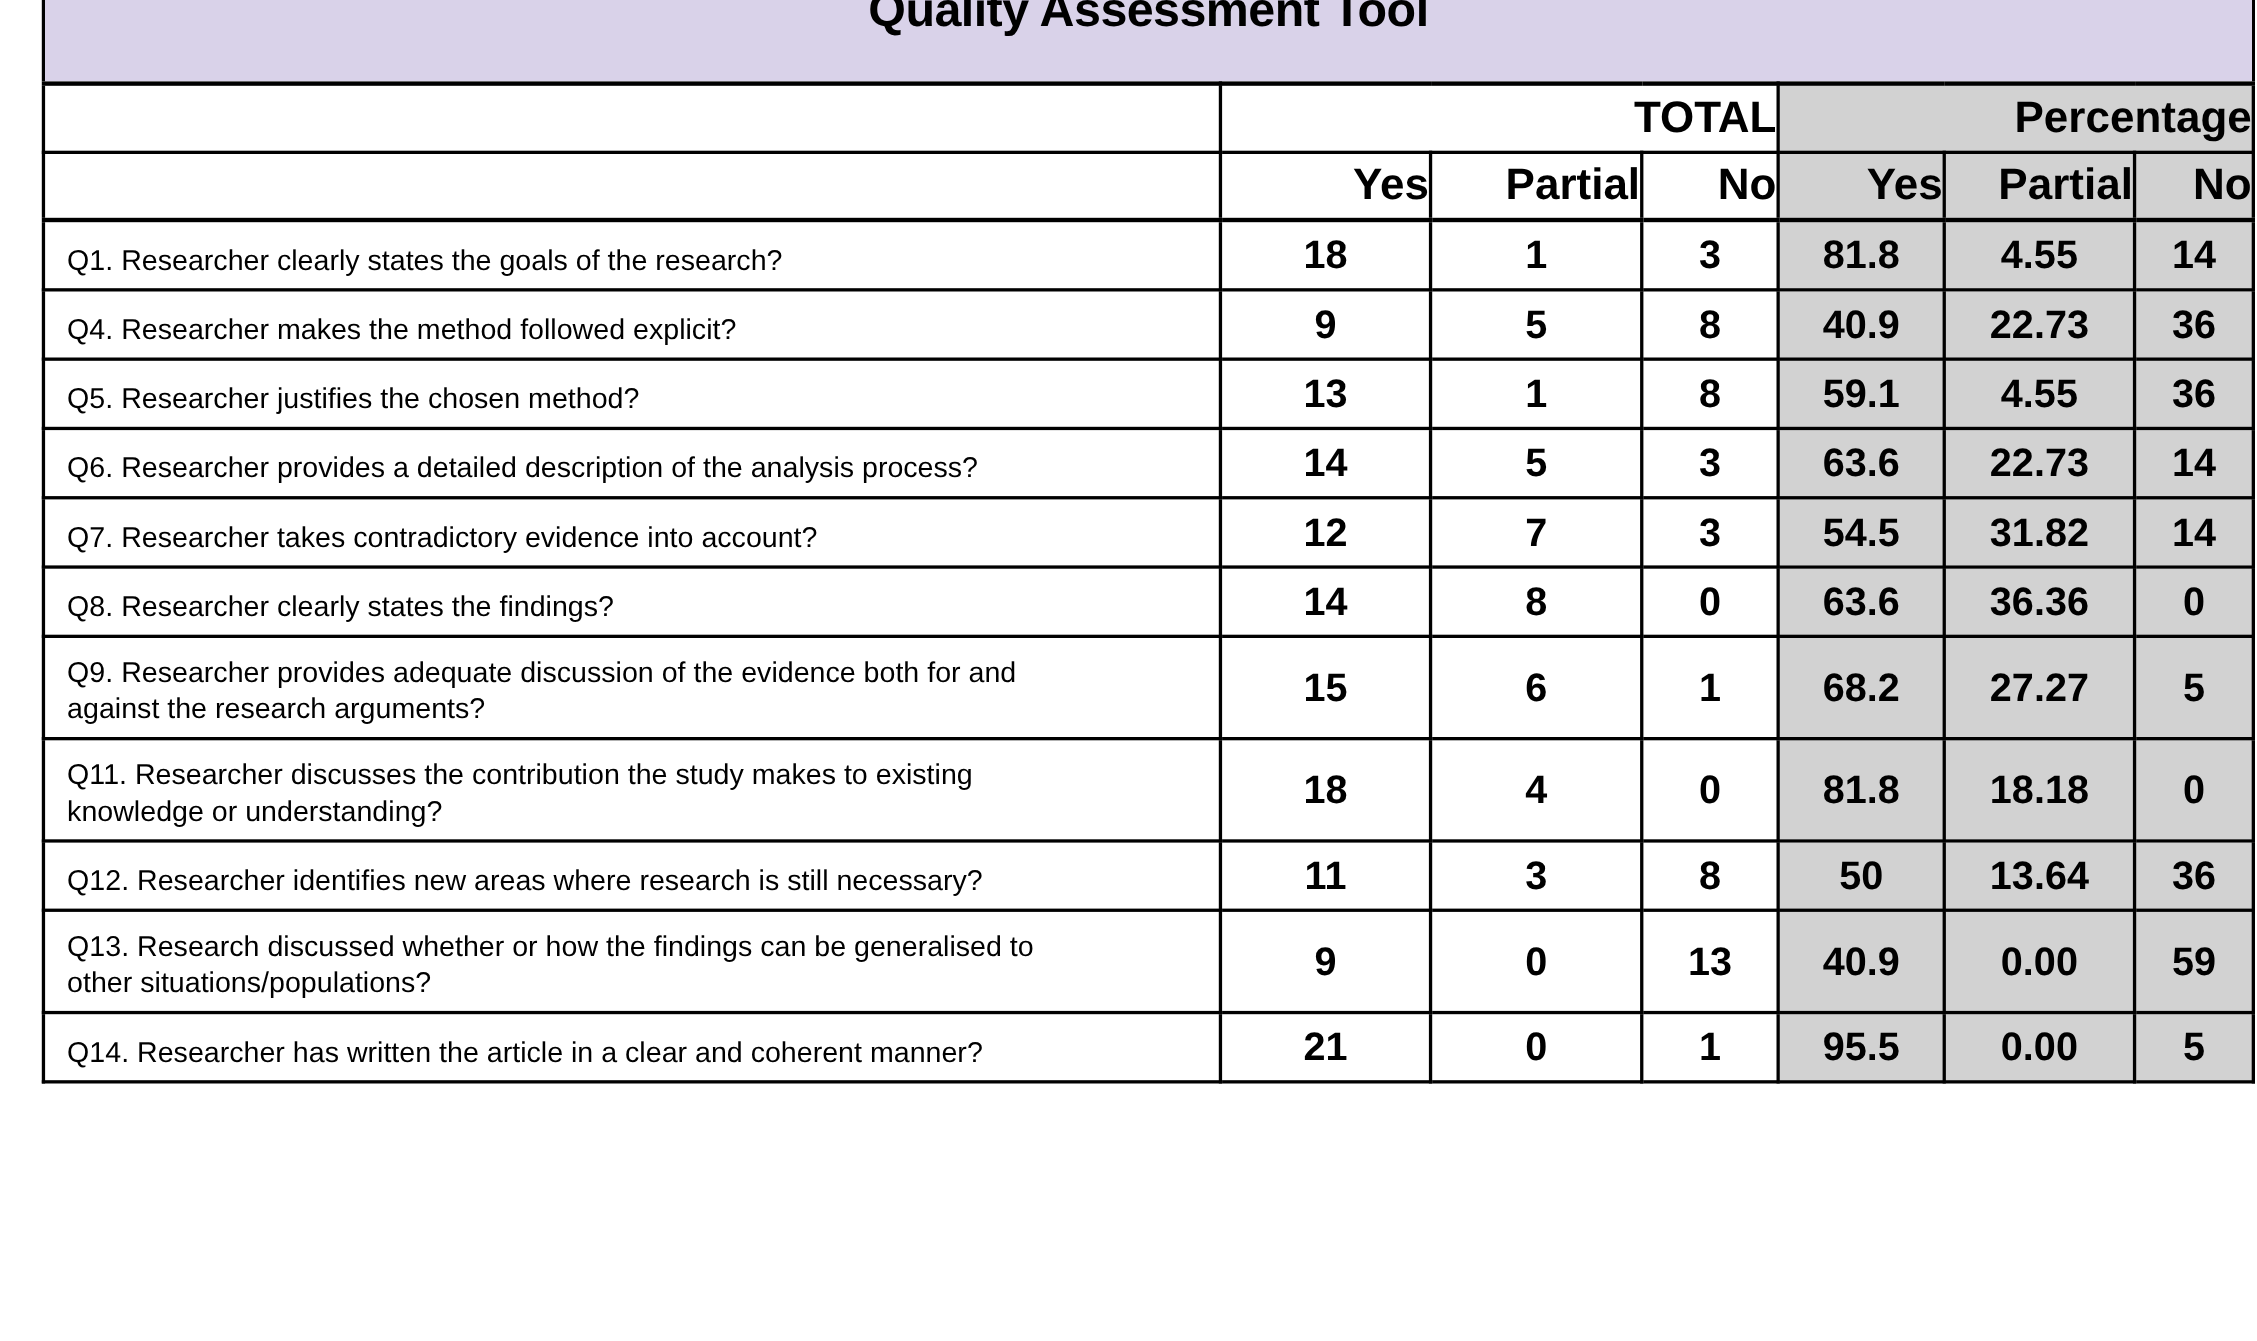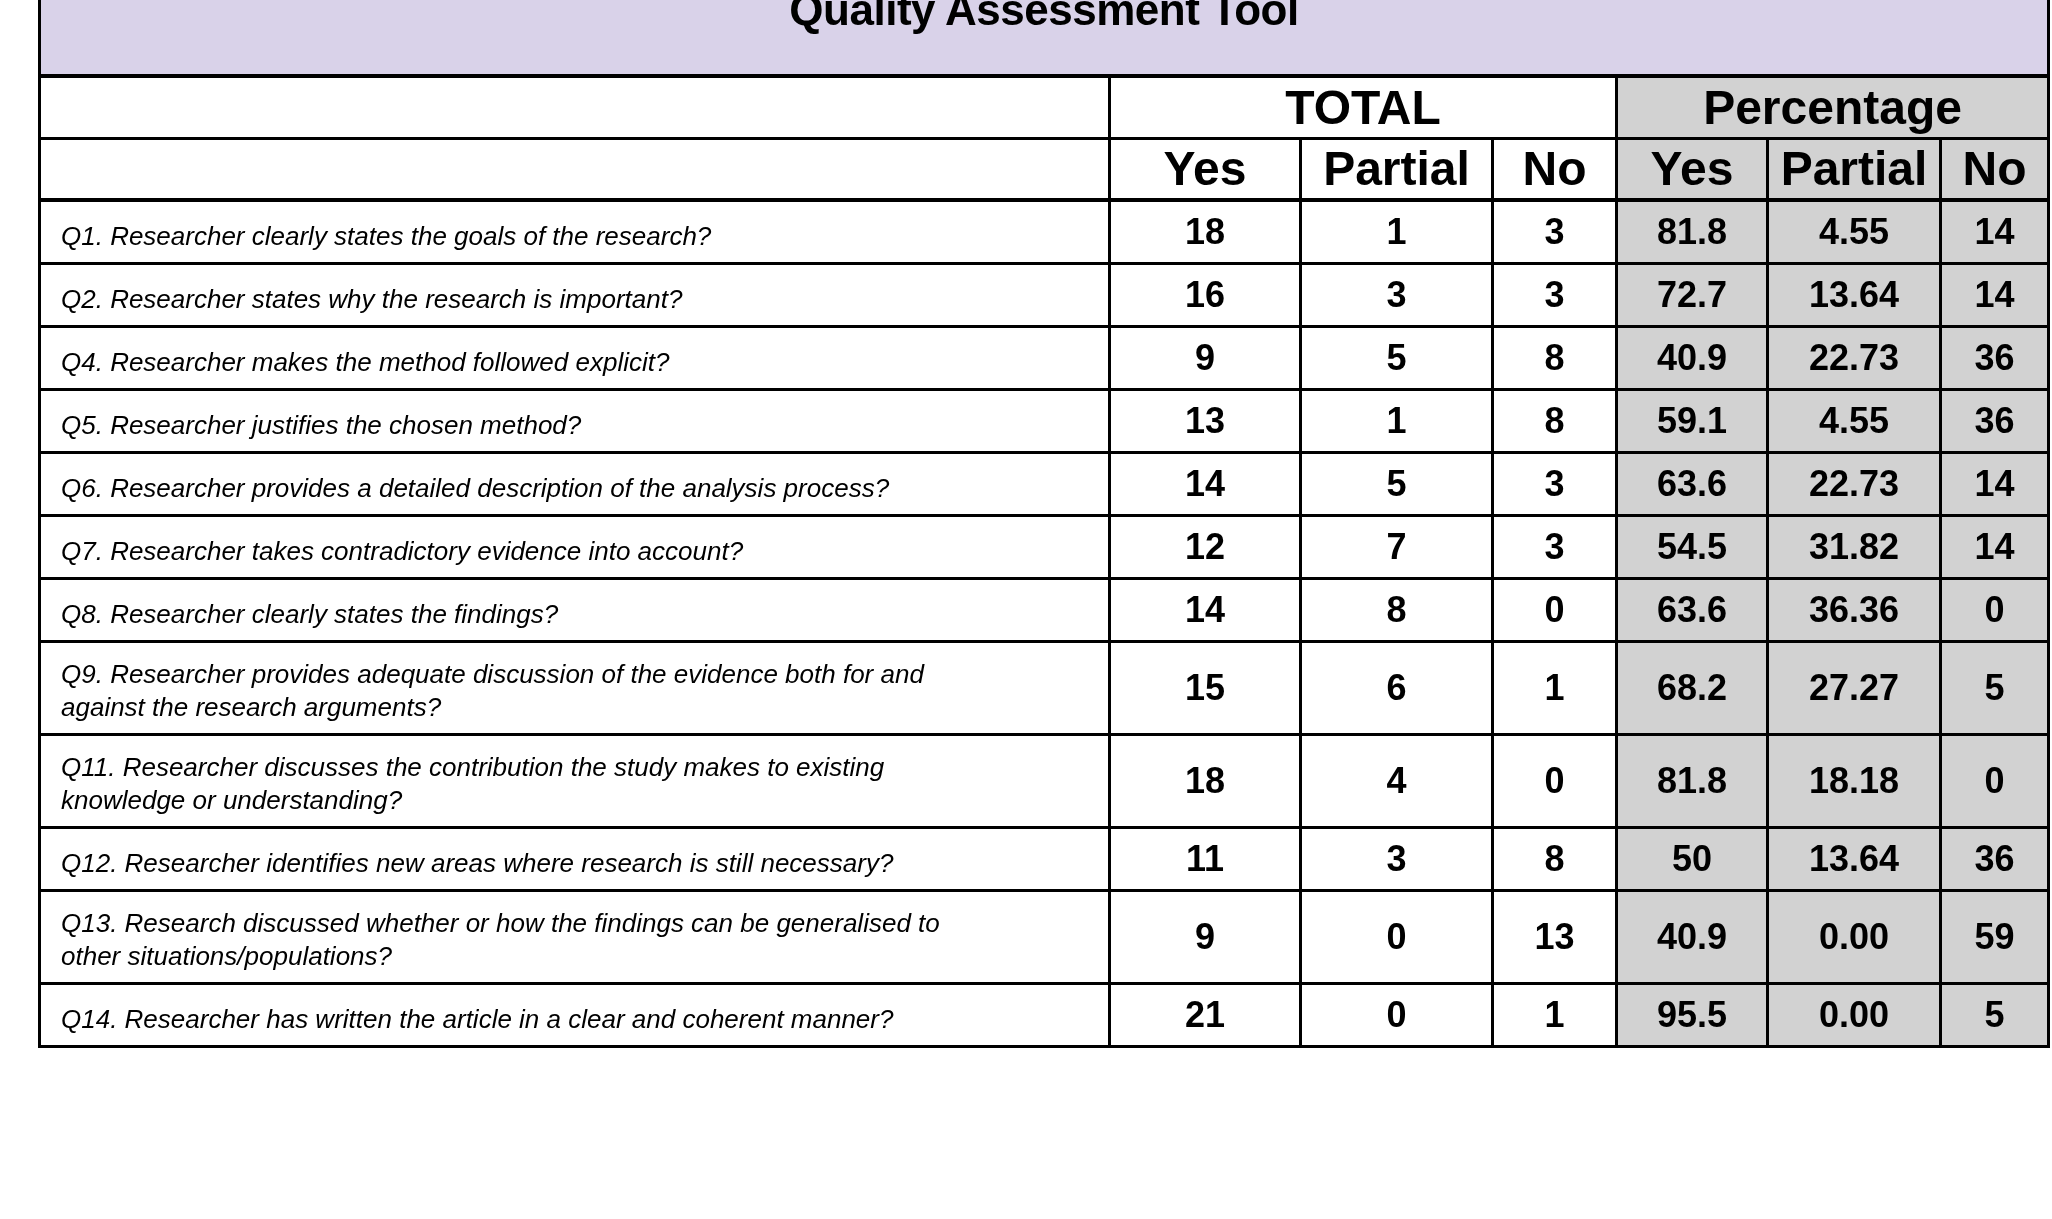--- a/index.html
+++ b/index.html
@@ -39,40 +39,39 @@
     line-height: 44px;
     font-weight: 700;
     letter-spacing: -0.5px;
     white-space: nowrap;
   }
   
   tr.sec-row { height: 62px; }
   tr.sub-row { height: 62px; }
   tr.sub-row td, tr.sub-row th { border-bottom-width: 4px; margin-top: 28px; }
   th.sec, th.sub {
-    font-size: 48px;
+    font-size: 40px;
     font-weight: 700;
-    text-align: center;
+    text-align: right;
     vertical-align: middle;
     background: #ffffff;
   }
   td.corner { background: #ffffff; }
   .gray { background: var(--pct-bg, #d2d2d2) !important; }
   
   tbody tr { height: 63px; }
   tbody tr.tall { height: 93px; }
   td.q {
     font-size: 26px;
     line-height: 33px;
     vertical-align: bottom;
     text-align: left;
     padding: 8px 12px 9px 20px;
     white-space: pre-line;
     background: #ffffff;
-    font-style: italic;
   }
   td.num {
     font-size: 36px;
     font-weight: 700;
     text-align: center;
     vertical-align: middle;
     background: #ffffff;
   }
 </style>
 </head>
@@ -113,29 +112,20 @@
       <tr>
         <td class="q">Q1. Researcher clearly states the goals of the research?</td>
         <td class="num">18</td>
         <td class="num">1</td>
         <td class="num">3</td>
         <td class="num gray">81.8</td>
         <td class="num gray">4.55</td>
         <td class="num gray">14</td>
       </tr>
       <tr>
-        <td class="q">Q2. Researcher states why the research is important?</td>
-        <td class="num">16</td>
-        <td class="num">3</td>
-        <td class="num">3</td>
-        <td class="num gray">72.7</td>
-        <td class="num gray">13.64</td>
-        <td class="num gray">14</td>
-      </tr>
-      <tr>
         <td class="q">Q4. Researcher makes the method followed explicit?</td>
         <td class="num">9</td>
         <td class="num">5</td>
         <td class="num">8</td>
         <td class="num gray">40.9</td>
         <td class="num gray">22.73</td>
         <td class="num gray">36</td>
       </tr>
       <tr>
         <td class="q">Q5. Researcher justifies the chosen method?</td>

